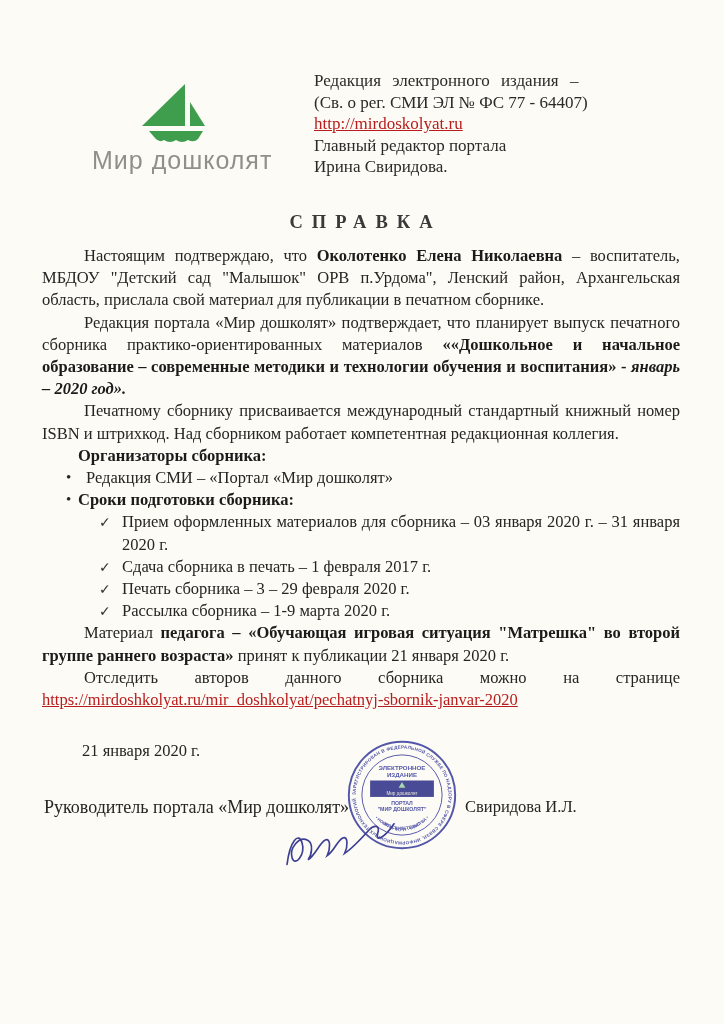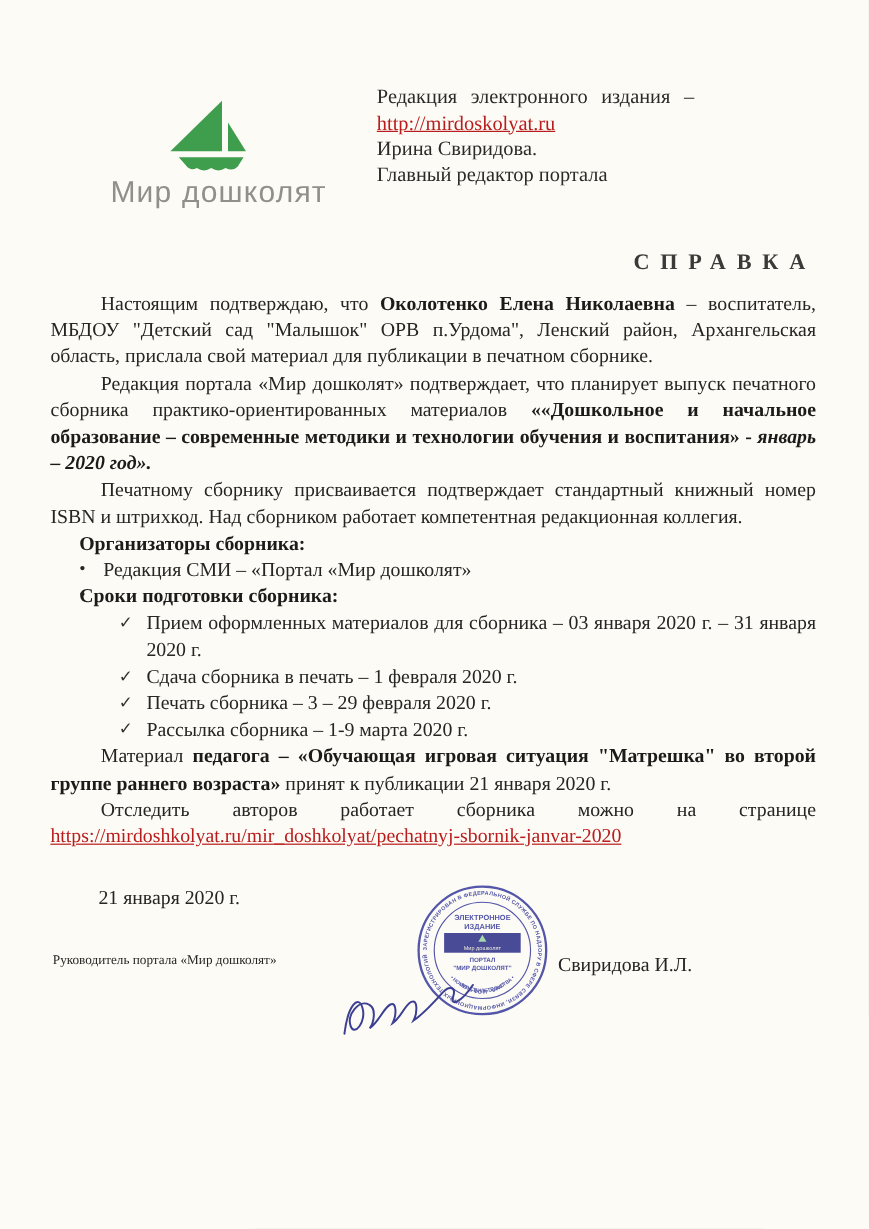--- a/index.html
+++ b/index.html
@@ -24,94 +24,95 @@
     margin-top:2px; white-space:nowrap;
   }
   .letterhead {
     margin-left:28px; width:340px;
     font-size:17px; line-height:21.6px; color:#2a2a28;
   }
   .lh-justify { word-spacing:7px; }
   a.doc-link { color:#b91c1c; text-decoration:underline; }
   
   .title {
-    margin-top:34px; text-align:right;
+    margin-top:34px; text-align:center;
     font-weight:bold; font-size:18.5px; letter-spacing:9px;
     color:#3c3a38; padding-left:9px;
   }
   
   .doc { margin-top:12px; font-size:16.5px; line-height:22.2px; text-align:justify; }
   .doc p { margin:0; }
   .indent { text-indent:42px; }
   .b { font-weight:bold; color:#1b1b1a; }
   .bi { font-weight:bold; font-style:italic; color:#1b1b1a; }
-  .sub-head { font-weight:bold; color:#1b1b1a; margin-left:24px; }
+  .sub-head { font-weight:bold; color:#1b1b1a; margin-left:36px; }
   ul.blist { list-style:none; margin:0; padding:0; }
   ul.blist li { position:relative; padding-left:44px; }
   ul.blist .bullet { position:absolute; left:24px; top:-1px; font-size:15px; }
   ul.clist { list-style:none; margin:0; padding:0; }
   ul.clist li { position:relative; padding-left:80px; text-align:justify; }
   ul.clist .check { position:absolute; left:57px; top:0; font-family:"DejaVu Sans", sans-serif; font-size:14px; color:#33322f; }
   p.track { text-indent:42px; text-align:justify; text-align-last:justify; }
   
   .date-line { margin-top:30px; margin-left:40px; font-size:16.5px; }
   .sig-row { position:relative; margin-top:14px; height:230px; }
-  .sig-role { position:absolute; left:2px; top:22px; font-size:11px; white-space:nowrap; }
+  .sig-role { position:absolute; left:2px; top:22px; font-size:18px; white-space:nowrap; }
   .sig-name { position:absolute; left:423px; top:22px; font-size:16.5px; white-space:nowrap; }
   .stamp { position:absolute; left:302px; top:-38px; width:116px; height:116px; opacity:0.92; }
   .autograph { position:absolute; left:232px; top:26px; width:136px; height:78px; transform:rotate(-7deg); z-index:3; }
 </style>
 </head>
 <body>
 
 <div class="page">
 
   <div class="header">
     <div class="logo-block">
       <svg class="logo-boat" width="82" height="64" viewBox="0 0 82 64">
         <polygon points="8,46 51,46 51,4" fill="#3f9e4d"></polygon>
         <polygon points="56,22 56,46 71,46" fill="#3f9e4d"></polygon>
         <path d="M15,51 L69,51 L64,59 Q60,63 54,60 Q48,64 42,60 Q36,64 30,60 Q25,63 21,58 Z" fill="#3f9e4d"></path>
       </svg>
       <div class="logo-word">Мир дошколят</div>
     </div>
     <div class="letterhead">
       <div class="lh-justify">Редакция электронного издания –</div>
+      <div>(Св. о рег. СМИ ЭЛ № ФС 77 - 64407)</div>
       <div><a class="doc-link" href="#">http://mirdoskolyat.ru</a></div>
+      <div>Главный редактор портала</div>
       <div>Ирина Свиридова.</div>
-      <div>Главный редактор портала</div>
     </div>
   </div>
 
   <div class="title">СПРАВКА</div>
 
   <div class="doc">
     <p class="indent"><span>Настоящим подтверждаю, что </span><span class="b">Околотенко Елена Николаевна</span><span> – воспитатель, МБДОУ "Детский сад "Малышок" ОРВ п.Урдома", Ленский район, Архангельская область, прислала свой материал для публикации в печатном сборнике.</span></p>
 
     <p class="indent"><span>Редакция портала «Мир дошколят» подтверждает, что планирует выпуск печатного сборника практико-ориентированных материалов </span><span class="b">««Дошкольное и начальное образование – современные методики и технологии обучения и воспитания» - </span><span class="bi">январь – 2020 год».</span></p>
 
-    <p class="indent">Печатному сборнику присваивается подтверждает стандартный книжный номер ISBN и штрихкод. Над сборником работает компетентная редакционная коллегия.</p>
+    <p class="indent">Печатному сборнику присваивается международный стандартный книжный номер ISBN и штрихкод. Над сборником работает компетентная редакционная коллегия.</p>
 
     <div class="sub-head">Организаторы сборника:</div>
     <ul class="blist">
       <li><span class="bullet">•</span><span>Редакция СМИ – «Портал «Мир дошколят»</span></li>
       <li><span class="bullet">•</span></li>
     </ul>
 
     <div class="sub-head">Сроки подготовки сборника:</div>
     <ul class="clist">
       <li><span class="check">✓</span><span>Прием оформленных материалов для сборника – 03 января 2020 г. – 31 января 2020 г.</span></li>
-      <li><span class="check">✓</span><span>Сдача сборника в печать – 1 февраля 2020 г.</span></li>
+      <li><span class="check">✓</span><span>Сдача сборника в печать – 1 февраля 2017 г.</span></li>
       <li><span class="check">✓</span><span>Печать сборника – 3 – 29 февраля 2020 г.</span></li>
       <li><span class="check">✓</span><span>Рассылка сборника – 1-9 марта 2020 г.</span></li>
     </ul>
 
     <p class="indent"><span>Материал </span><span class="b">педагога – «Обучающая игровая ситуация "Матрешка" во второй группе раннего возраста»</span><span> принят к публикации 21 января 2020 г.</span></p>
 
-    <p class="track">Отследить авторов работает сборника можно на странице</p>
+    <p class="track">Отследить авторов данного сборника можно на странице</p>
     <p><a class="doc-link" href="#">https://mirdoshkolyat.ru/mir_doshkolyat/pechatnyj-sbornik-janvar-2020</a></p>
   </div>
 
   <div class="date-line">21 января 2020 г.</div>
 
   <div class="sig-row">
     <div class="sig-role">Руководитель портала «Мир дошколят»</div>
     <div class="sig-name">Свиридова И.Л.</div>
 
     <svg class="stamp" viewBox="0 0 120 120">

